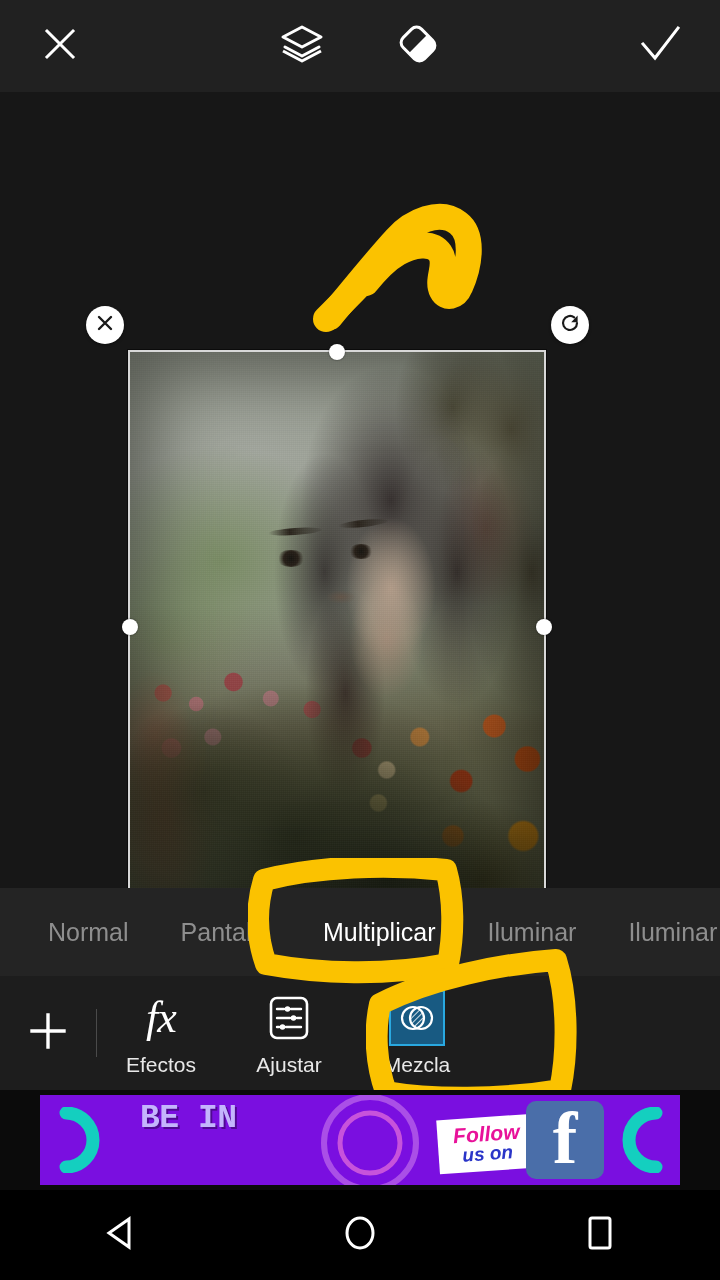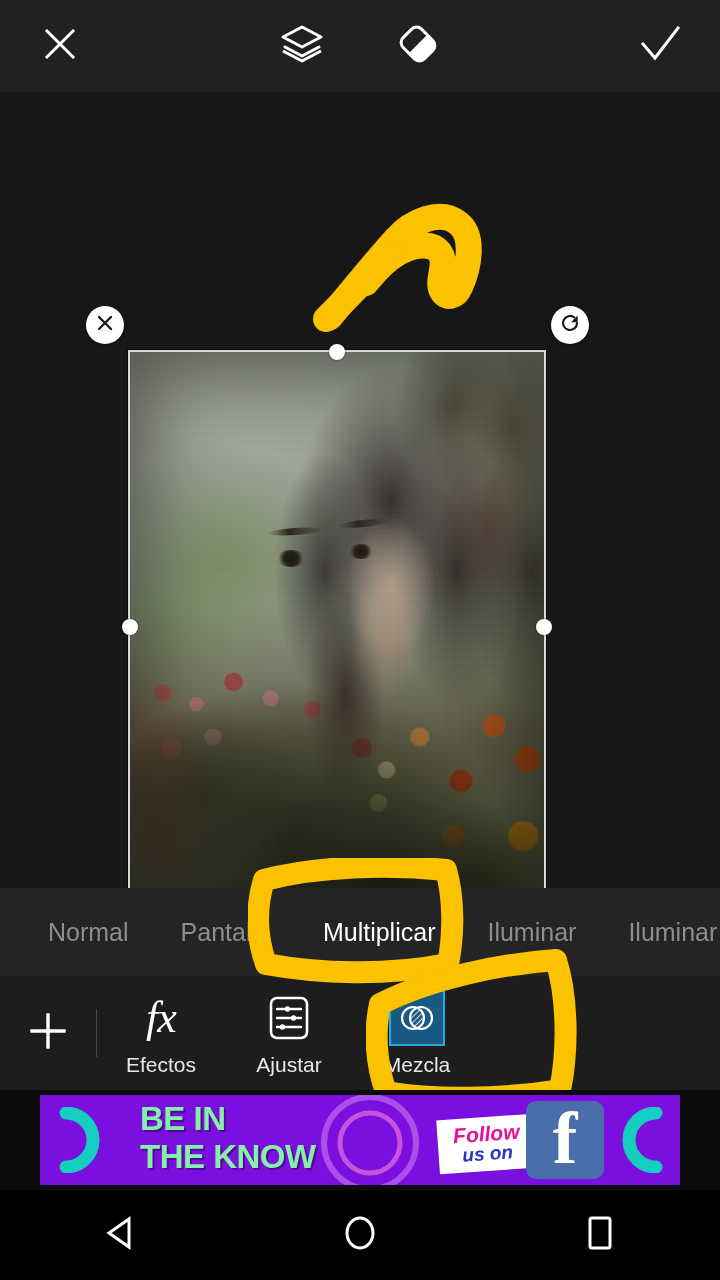--- a/index.html
+++ b/index.html
@@ -196,22 +196,22 @@
     background: #0b0b0b; display: flex; align-items: center; justify-content: center;
   }
   .ad {
     position: relative; width: 640px; height: 90px; background: #7a0fe0;
     overflow: hidden; display: flex; align-items: center;
   }
   .ad-bgrings { position: absolute; left: 255px; top: -22px; }
   .ad-arcL { position: absolute; left: 14px; top: 12px; }
   .ad-arcR { position: absolute; right: 10px; top: 12px; }
   .ad-text {
-    position: absolute; left: 100px; top: 5px; color: #86efac;
-    font-family: Liberation Sans, sans-serif; font-weight: bold;
+    position: absolute; left: 100px; top: 5px; color: #c4b5fd;
+    font-family: Liberation Mono, monospace; font-weight: bold;
     font-size: 33px; line-height: 38px; letter-spacing: -.5px;
     text-shadow: 2px 2px 0 rgba(0,0,0,.35);
   }
   .ad-follow {
     position: absolute; left: 398px; top: 22px; width: 98px; height: 54px;
     background: #fff; transform: rotate(-4deg);
     display: flex; flex-direction: column; align-items: center; justify-content: center;
     line-height: 20px;
   }
   .ad-follow .l1 { color: #e8129a; font-weight: bold; font-style: italic; font-size: 21px; }
@@ -418,21 +418,20 @@
           <path d="M12 6 A27 27 0 0 1 12 60" fill="none" stroke="#14cfbf" stroke-width="13" stroke-linecap="round"></path>
         </svg>
       </span>
       <span class="ad-arcR">
         <svg width="60" height="66" viewBox="0 0 60 66">
           <path d="M46 6 A27 27 0 0 0 46 60" fill="none" stroke="#14cfbf" stroke-width="13" stroke-linecap="round"></path>
         </svg>
       </span>
       <div class="ad-text">
         <div>BE IN</div>
-        <div>THE KNOW</div>
       </div>
       <div class="ad-follow">
         <span class="l1">Follow</span>
         <span class="l2">us on</span>
       </div>
       <div class="ad-fb">f</div>
     </div>
   </div>
 
   <div class="navbar">

